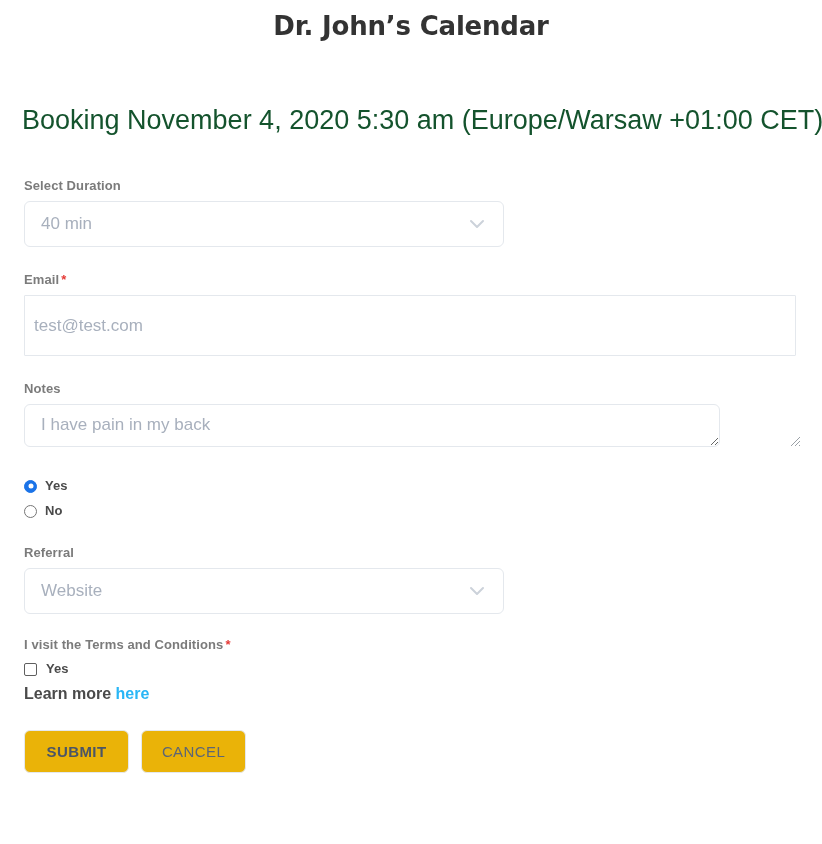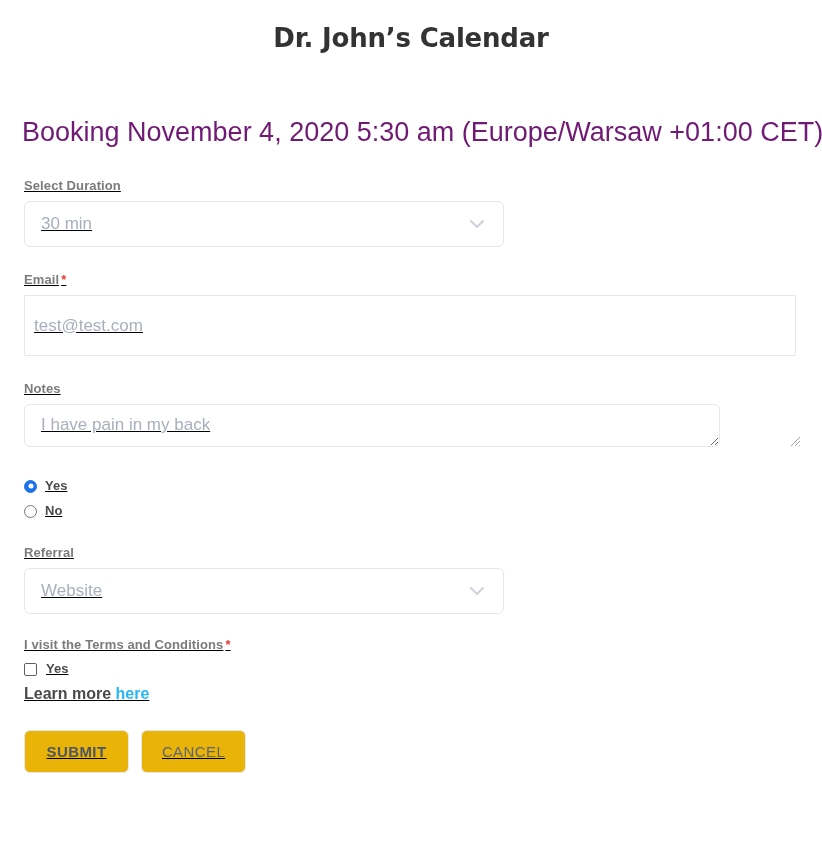--- a/index.html
+++ b/index.html
@@ -18,46 +18,45 @@
   }
 
   
   .page-title {
     text-align: center;
     font-family: "DejaVu Sans", sans-serif;
     font-size: 26px;
     font-weight: bold;
     color: #333333;
     letter-spacing: -0.2px;
-    margin: 16px;
+    margin: 4px;
     padding-top: 7px;
     line-height: 30px;
   }
 
   .booking-heading {
     font-family: "Liberation Sans", sans-serif;
     font-size: 27px;
     font-weight: normal;
-    color: #701a75;
+    color: #14532d;
     margin: 0;
     padding: 0;
     position: absolute;
     left: 22px;
-    top: 116px;
+    top: 104px;
     line-height: 32px;
     white-space: nowrap;
   }
 
   
   .form {
     position: absolute;
     left: 0;
     top: 178px;
     width: 822px;
-    text-decoration: underline;
   }
 
   .field { padding: 0 0 0 24px; }
 
   .field-label {
     font-size: 13px;
     font-weight: bold;
     color: #7b7b7b;
     line-height: 16px;
     display: block;
@@ -247,21 +246,21 @@
 
 <h1 class="page-title">Dr. John’s Calendar</h1>
 
 <h2 class="booking-heading">Booking November 4, 2020 5:30 am (Europe/Warsaw +01:00 CET)</h2>
 
 <div class="form">
 
   <div class="field">
     <label class="field-label">Select Duration</label>
     <div class="select-wrap">
-      <div class="select-box">30 min</div>
+      <div class="select-box">40 min</div>
       <span class="chevron">
         <svg width="22" height="22" viewBox="0 0 22 22">
             <polyline points="5,8 11,14 17,8" fill="none" stroke="#ccd2da" stroke-width="2" stroke-linecap="round" stroke-linejoin="round"></polyline>
           </svg>
       </span>
     </div>
   </div>
 
   <div class="gap-lg"></div>
 

